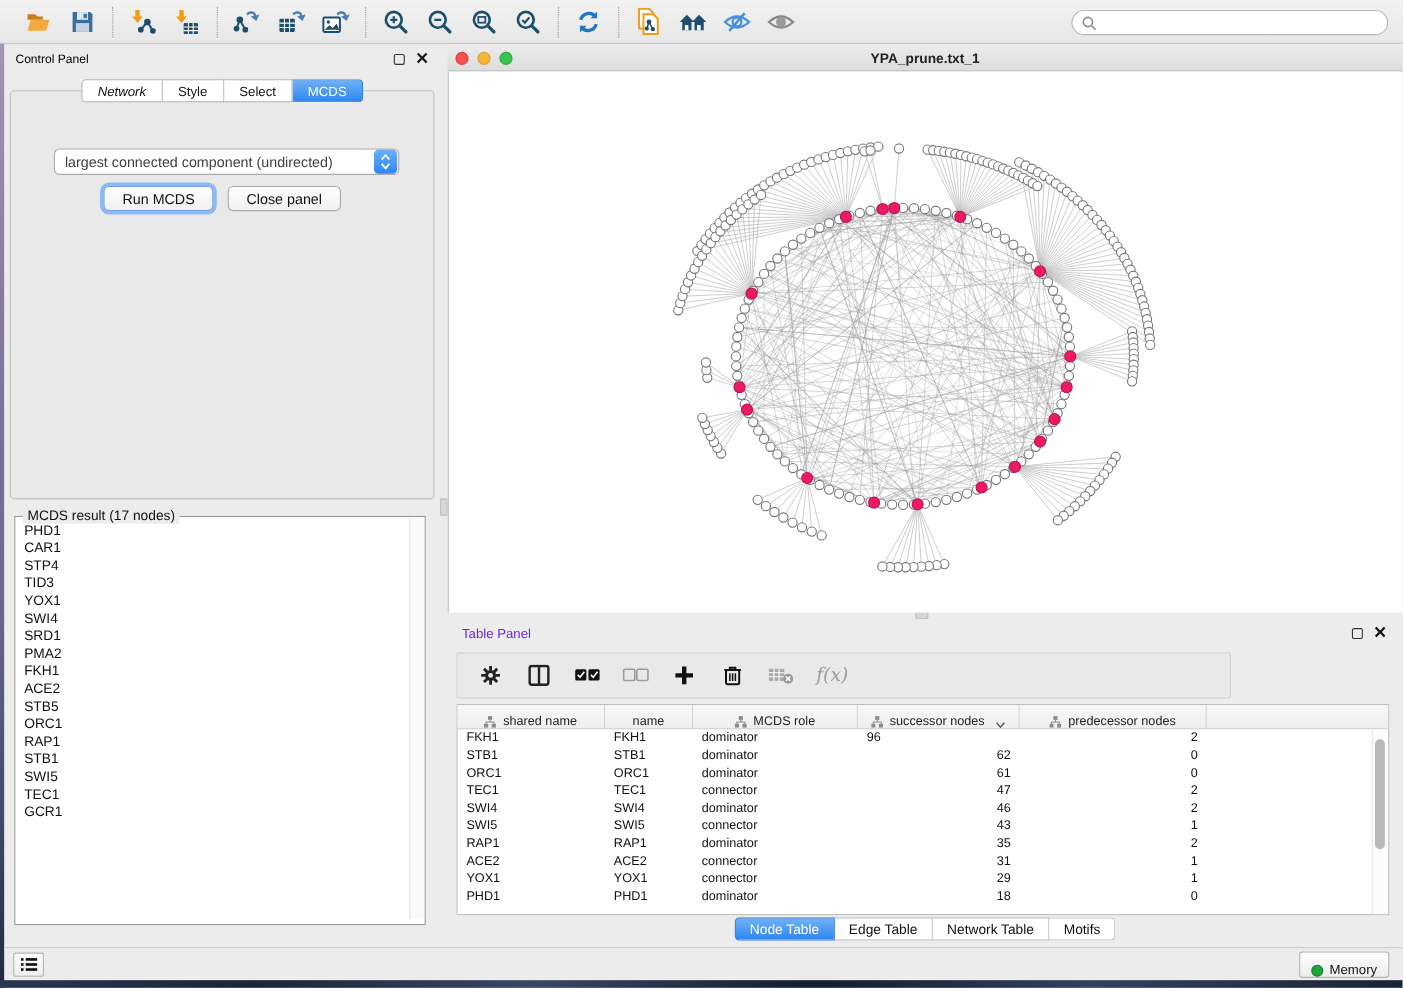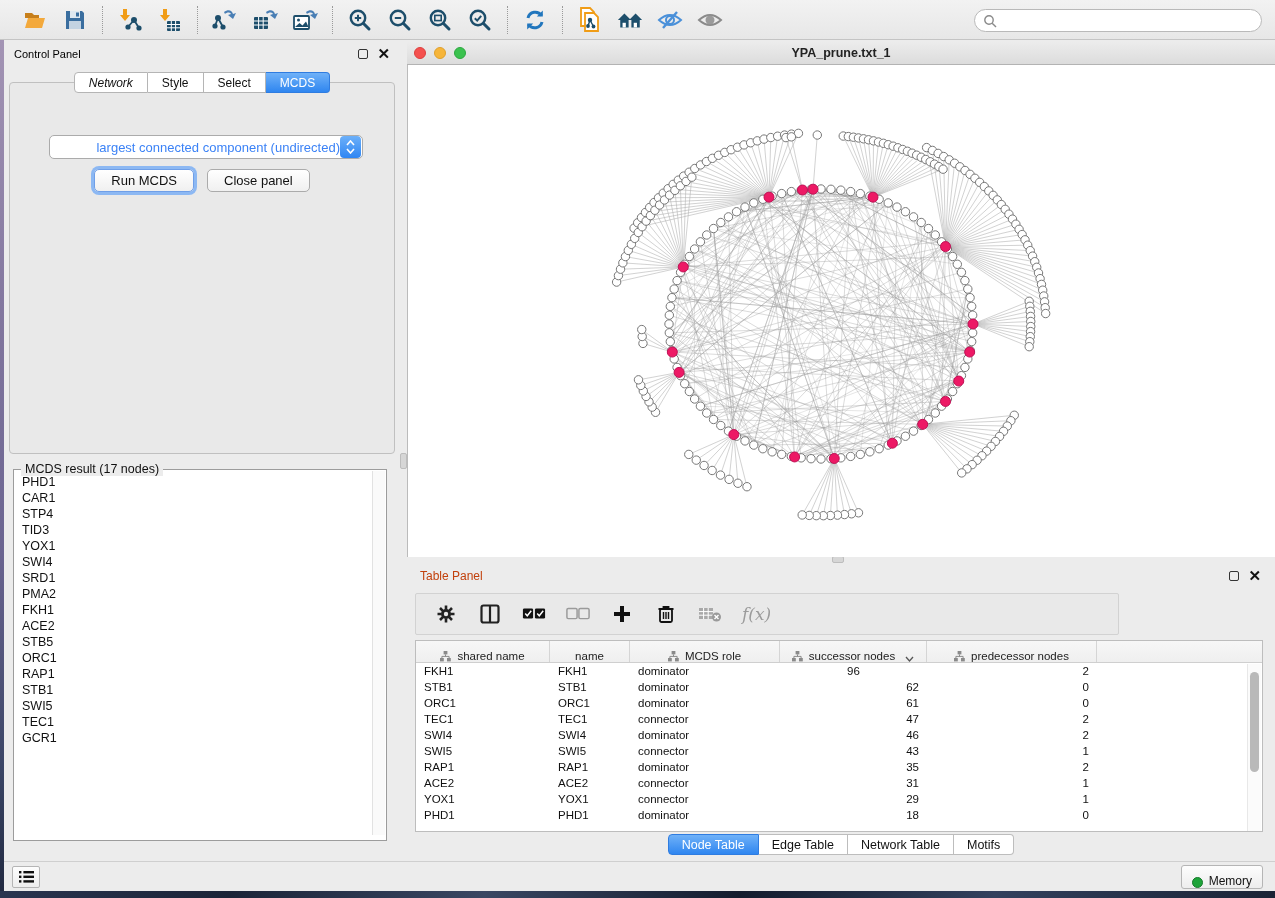--- a/index.html
+++ b/index.html
@@ -39,21 +39,21 @@
     background:#fff; border:1px solid #b5b5b5; border-left:none; color:#111; }
   .cp-tab:first-child { border-left:1px solid #b5b5b5; border-radius:4px 0 0 4px;font-style:italic; }
   .cp-tab:last-child { border-radius:0 4px 4px 0; }
   .cp-tab.active { background:linear-gradient(180deg,#6fb1f8,#2f86f0); color:#fff; border-color:#2f7ce0; }
 
   .cp-body { position:absolute; left:5px; top:41px; width:386px; height:372px;
     background:#e9e9e9; border:1px solid #c0c0c0; border-radius:4px; }
   .opt-label { position:absolute; left:0; top:30px; width:100%; text-align:center; font-size:13px; color:#111; }
   .dropdown { position:absolute; left:39px; top:52px; width:314px; height:24px; background:#fff;
     border:1px solid #ababab; border-radius:5px; display:flex; align-items:center; }
-  .dropdown .val { flex:1; font-size:13px; padding-left:9px; color:#3b82f6; white-space:nowrap;text-align:right; }
+  .dropdown .val { flex:1; font-size:13px; padding-left:9px; color:#404040; white-space:nowrap; }
   .dd-step { width:21px; height:22px; margin-right:1px; border-radius:4px;
     background:linear-gradient(180deg,#6cb0f9,#2f86f3); display:flex; flex-direction:column;
     align-items:center; justify-content:center; gap:2px; }
   .btn-row { position:absolute; left:0; top:86px; width:100%; display:flex; justify-content:center; gap:13px; }
   .aqua-btn { height:23px; padding:0 16px; background:linear-gradient(180deg,#ffffff,#f0f0f0);
     border:1px solid #ababab; border-radius:5px; font-size:13px; color:#111;
     display:flex; align-items:center; }
   .aqua-btn.focused { box-shadow:0 0 0 3px #8cb8f3; border-color:#6f9fe8; }
 
   .result-box { position:absolute; left:9px; top:428px; width:374px; height:372px;
@@ -95,21 +95,21 @@
   .tl-green { background:#3bc24f; border:1px solid #2da840; }
   .net-title { position:absolute; left:0; width:100%; text-align:center; font-size:12.5px;
     font-weight:700; color:#222; }
   .net-canvas { position:absolute; left:0; top:24px; width:868px; height:492px; background:#fff;
     border-left:1px solid #bbb; }
 
   
   .tpanel { position:absolute; left:407px; top:563px; width:868px; height:298px; background:#ececec; }
   .tpanel-hd { position:absolute; left:0; top:0; width:100%; height:26px; display:flex;
     align-items:center; padding:0 14px 0 13px; }
-  .tpanel-hd .title { font-size:12px; color:#c2410c; }
+  .tpanel-hd .title { font-size:12px; color:#6d28d9; }
   .ttoolbar { position:absolute; left:8px; top:30px; width:704px; height:42px;
     background:#e9e9e9; border:1px solid #d2d2d2; border-radius:2px;
     display:flex; align-items:center; gap:20px; padding-left:18px; }
   .ttoolbar .tbico { width:24px; height:24px; }
   .fx { font-family:"DejaVu Serif", serif; font-style:italic; font-size:17px; color:#9b9b9b; }
 
   .ttable { position:absolute; left:8px; top:77px; width:848px; height:192px; background:#fff;
     border:1px solid #bdbdbd; }
   .thead { display:flex; height:22px; background:linear-gradient(180deg,#f7f7f7,#efefef);
     border-bottom:1px solid #cfcfcf; }
@@ -1201,21 +1201,21 @@
           </svg>
           <span>predecessor nodes</span>
         </div>
         <div class="th" style="flex: 1 1 0%; border-right: none;"></div>
       </div>
     <div class="tbody" id="tbody">
         <div class="trow">
           <div class="td" style="width: 134px; text-align: left;">FKH1</div>
           <div class="td" style="width: 80px; text-align: left;">FKH1</div>
           <div class="td" style="width: 150px; text-align: left;">dominator</div>
-          <div class="td num" style="width: 147px; text-align: center;">96</div>
+          <div class="td num" style="width: 147px; text-align: left;">96</div>
           <div class="td num" style="width: 170px; text-align: right;">2</div>
         </div>
         <div class="trow">
           <div class="td" style="width: 134px; text-align: left;">STB1</div>
           <div class="td" style="width: 80px; text-align: left;">STB1</div>
           <div class="td" style="width: 150px; text-align: left;">dominator</div>
           <div class="td num" style="width: 147px; text-align: right;">62</div>
           <div class="td num" style="width: 170px; text-align: right;">0</div>
         </div>
         <div class="trow">

